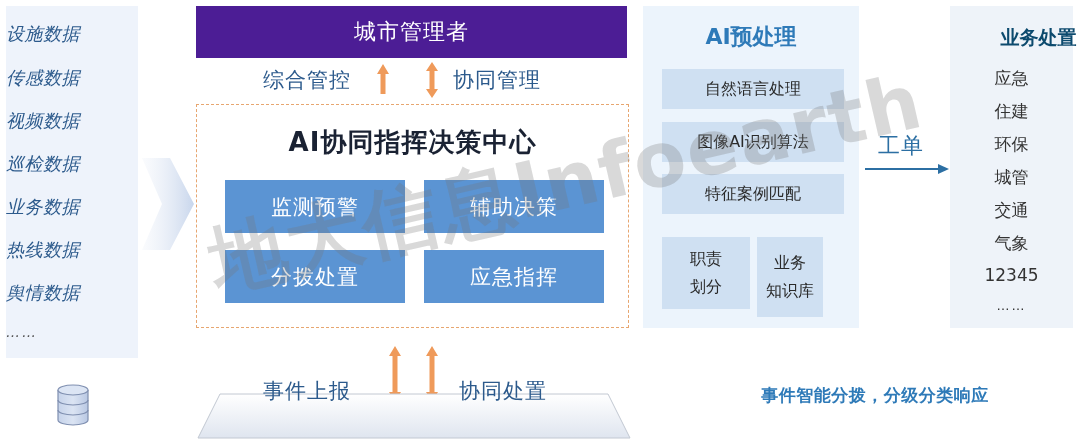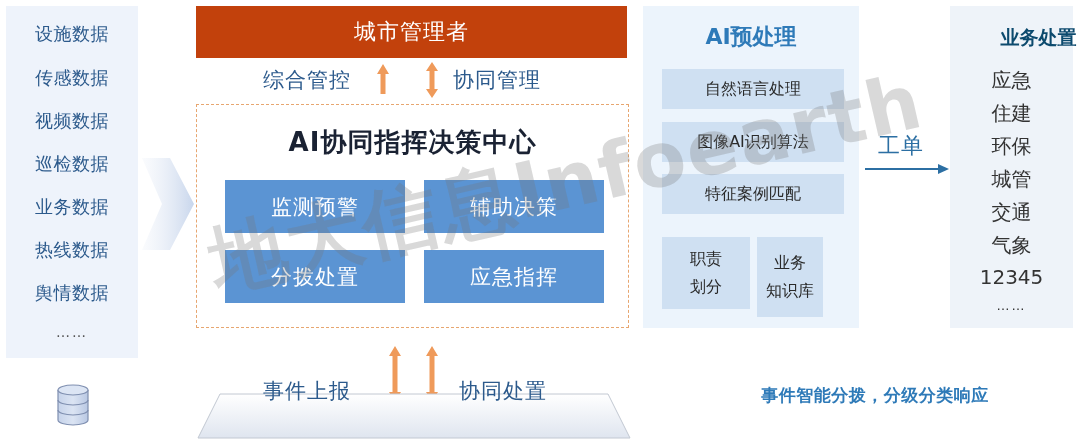--- a/index.html
+++ b/index.html
@@ -10,34 +10,34 @@
     color:#333;
   }
   .abs { position:absolute; }
 
   
   .left-panel {
     left:6px; top:6px; width:132px; height:352px;
     background:#eef3fb;
   }
   .left-item {
-    position:absolute; left:0; width:132px; text-align:center;
-    font-size:18px; color:#2c5a8c; letter-spacing:0.5px;
+    position:absolute; left:0; width:132px; text-align:left;
+    font-size:18px; color:#2c5a8c; letter-spacing:0.5px;font-style:italic;
   }
   .left-dots { font-size:14px; color:#555; letter-spacing:2px; }
 
   .db-icon { left:56px; top:383px; width:34px; height:44px; }
 
   
   .big-arrow { left:140px; top:152px; width:56px; height:104px; }
 
   
   .manager-bar {
     left:196px; top:6px; width:431px; height:52px;
-    background:#c2410c; color:#fff;
+    background:#4c1d95; color:#fff;
     display:flex; align-items:center; justify-content:center;
     font-size:22px; letter-spacing:1px;
   }
   .label-mid {
     font-size:21px; color:#2c5a8c; letter-spacing:1px;
   }
 
   .arrow-svg { position:absolute; }
 
   
@@ -86,21 +86,21 @@
   .biz-panel {
     left:950px; top:6px; width:123px; height:322px;
     background:#eef3f9;
   }
   .biz-title {
     position:absolute; left:0; width:100%; top:19px; text-align:center;
     font-size:19px; font-weight:bold; color:#0c4a6e;margin-left:27px;
   }
   .biz-item {
     position:absolute; left:0; width:100%; text-align:center;
-    font-size:20px; color:#333;
+    font-size:17px; color:#333;
   }
 
   .slogan {
     left:700px; top:384px; width:350px; text-align:center;
     font-size:17px; font-weight:bold; color:#2e7ab8; letter-spacing:0.5px;
   }
 
   .watermark {
     left:200px; top:215px;
     font-size:76px; font-weight:bold; color:rgba(120,120,120,0.28);

